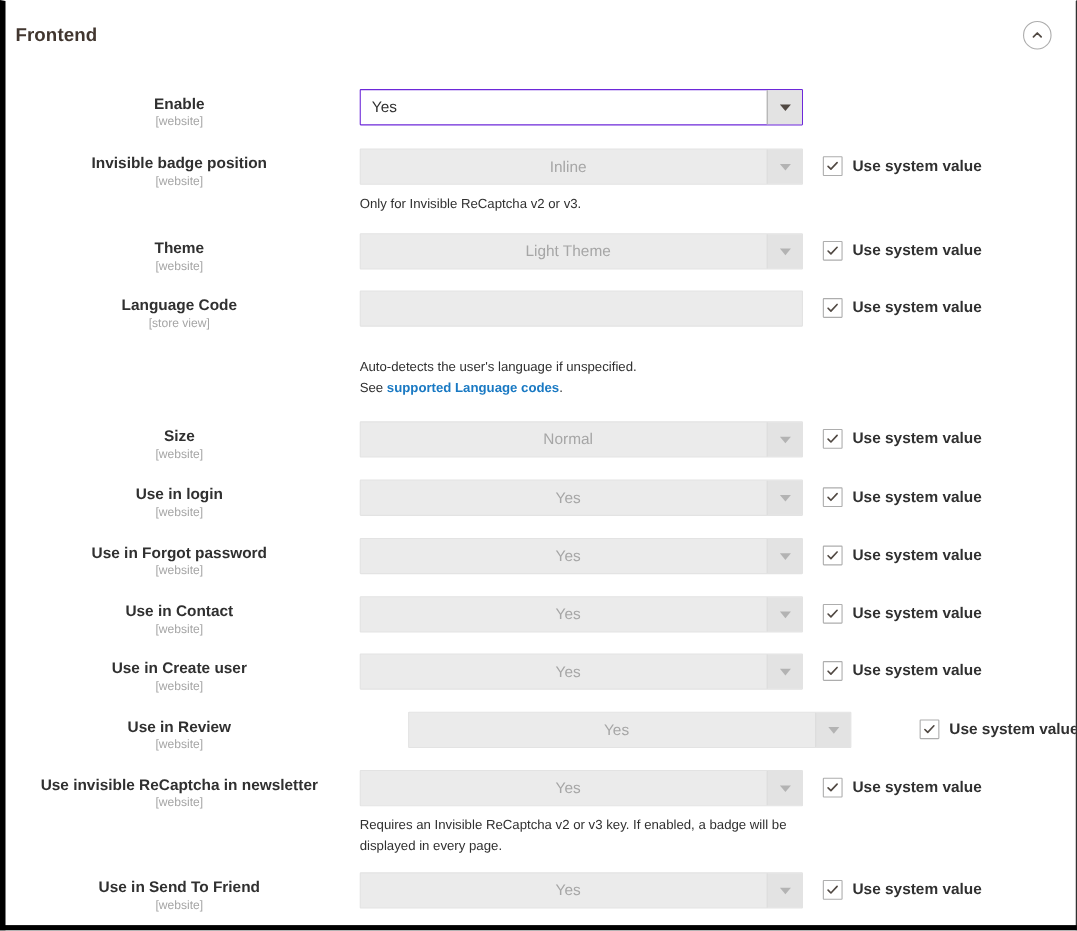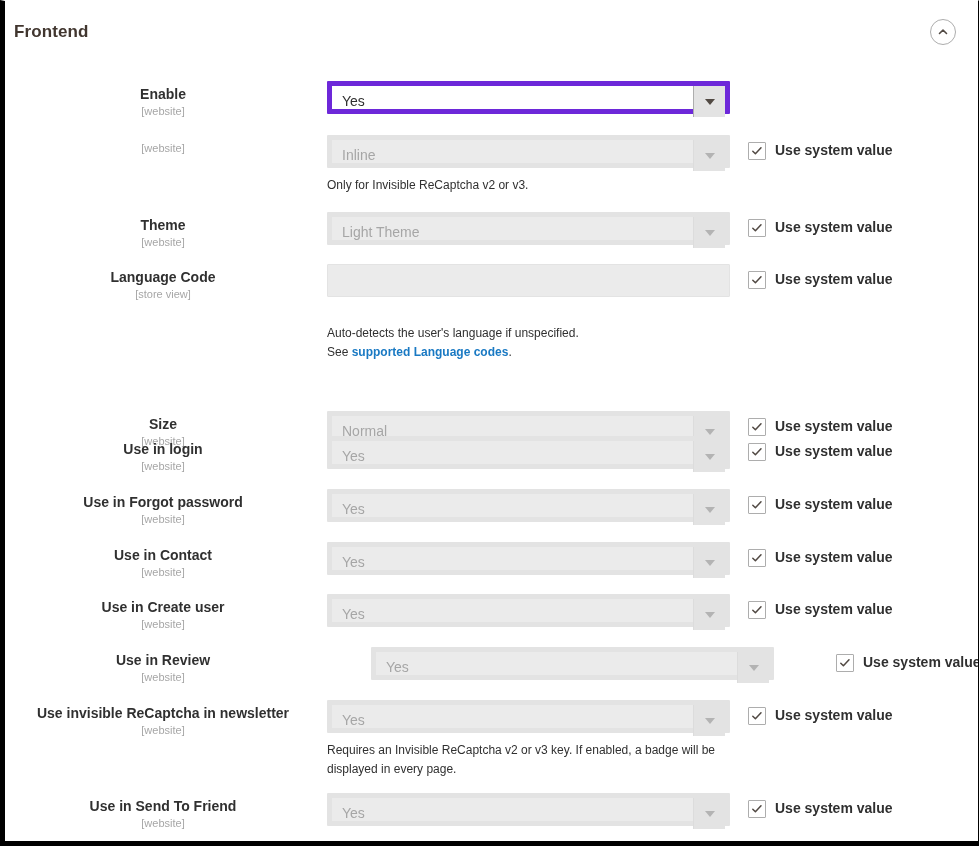--- a/index.html
+++ b/index.html
@@ -92,21 +92,21 @@
     box-sizing: border-box;
   }
 
   
   .sel {
     position: relative;
     display: block;
     width: 403px;
     height: 33px;
     box-sizing: border-box;
-    border: 5px solid #6d28d9;
+    border: 1px solid #6d28d9;
     background: #ffffff;
     border-radius: 1px;
   }
   .sel .sel-value {
     position: absolute;
     left: 10px;
     top: 0;
     right: 34px;
     height: 31px;
     line-height: 31px;
@@ -133,20 +133,21 @@
     width: 0; height: 0;
     border-left: 5px solid transparent;
     border-right: 5px solid transparent;
     border-top: 6px solid #514943;
   }
 
   
   .sel.is-disabled {
     background: #ebebeb;
     border-color: #e3e3e3;
+    text-align: center;
   }
   .sel.is-disabled .sel-value { color: #a6a6a6; }
   .sel.is-disabled .sel-arrow {
     background: #e3e3e3;
     border-left: 1px solid #dcdcdc;
   }
   .sel.is-disabled .sel-arrow i { border-top-color: #b3b3b3; }
 
   
   .txt {
@@ -234,20 +235,21 @@
           <div class="sel">
             <span class="sel-value">Yes</span>
             <span class="sel-arrow">
               <i></i>
             </span>
           </div>
         </div>
       </div>
       <div class="field-row" style="position: absolute; left: 9px; top: 134px; width: 960px;">
         <div class="label-col">
+          <span class="label-main">Invisible badge position</span>
           <span class="label-scope">[website]</span>
         </div>
         <div class="control-col">
           <div class="sel is-disabled">
             <span class="sel-value">Inline</span>
             <span class="sel-arrow">
               <i></i>
             </span>
           </div>
           <div class="note">Only for Invisible ReCaptcha v2 or v3.</div>
@@ -294,21 +296,21 @@
         </div>
         <div class="sysval-col">
           <span class="cbx">
             <svg width="12" height="12" viewBox="0 0 12 12" aria-hidden="true">
               <path d="M1.8 6.2 L4.4 8.8 L10 2.8" fill="none" stroke="#514943" stroke-width="1.5" stroke-linecap="round" stroke-linejoin="round"></path>
             </svg>
           </span>
           <span class="sysval-label">Use system value</span>
         </div>
       </div>
-      <div class="field-row" style="position: absolute; left: 9px; top: 382px; width: 960px; margin-top: 28px;">
+      <div class="field-row" style="position: absolute; left: 9px; top: 382px; width: 960px;">
         <div class="label-col">
           <span class="label-main">Size</span>
           <span class="label-scope">[website]</span>
         </div>
         <div class="control-col">
           <div class="sel is-disabled">
             <span class="sel-value">Normal</span>
             <span class="sel-arrow">
               <i></i>
             </span>

